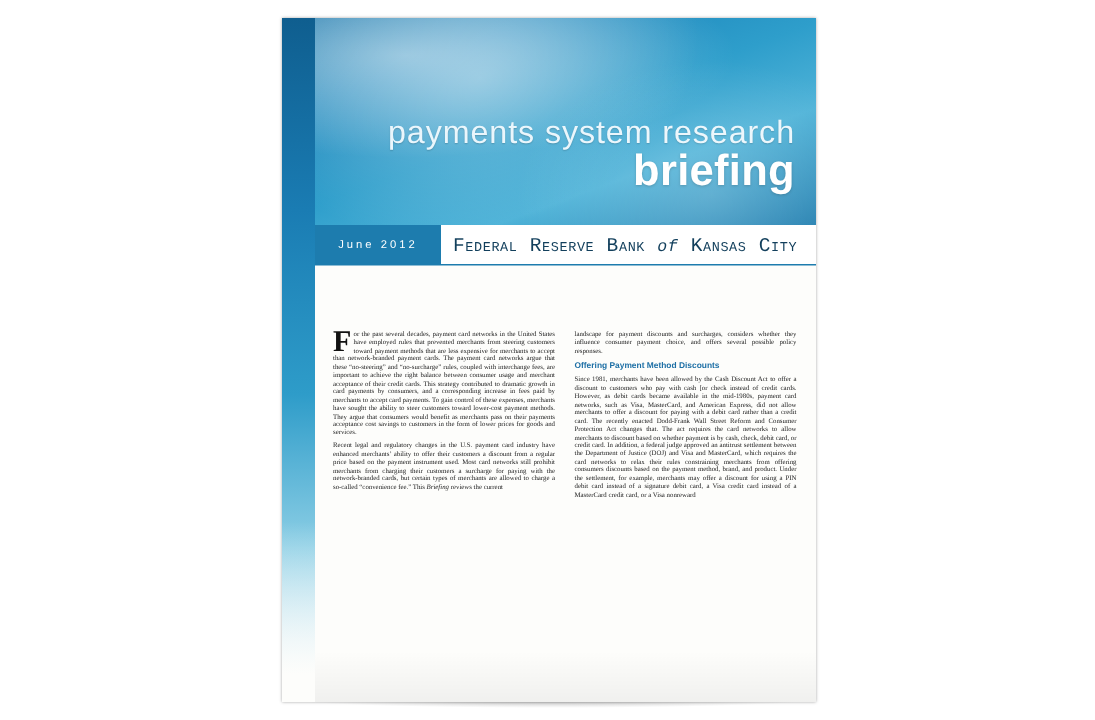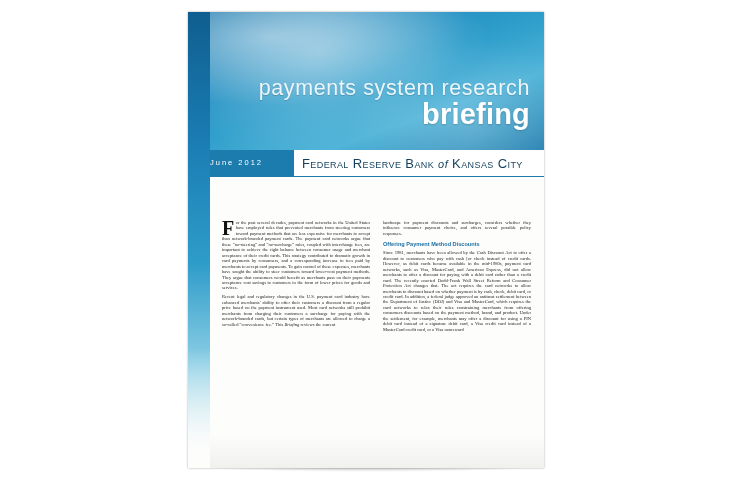--- a/index.html
+++ b/index.html
@@ -124,29 +124,30 @@
     position: absolute;
     left: 0;
     top: 0;
     width: 84px;
     height: 26px;
     background: #1d7cae;
     color: #ffffff;
     font-family: "Liberation Sans", sans-serif;
     font-size: 7.5px;
     letter-spacing: 2px;
+    text-align: center;
     line-height: 26px;
   }
   #banktitle {
     position: absolute;
     left: 92px;
     top: 0;
     height: 26px;
     line-height: 27px;
-    font-family: Liberation Sans, sans-serif;
+    font-family: Liberation Mono, monospace;
     font-size: 13px;
     color: #123f5c;
     letter-spacing: 0.4px;
     white-space: nowrap;
   }
   #banktitle .sc { font-variant: small-caps; }
   #banktitle .of { font-style: italic; font-size: 11px; }
 
   
   #article {

